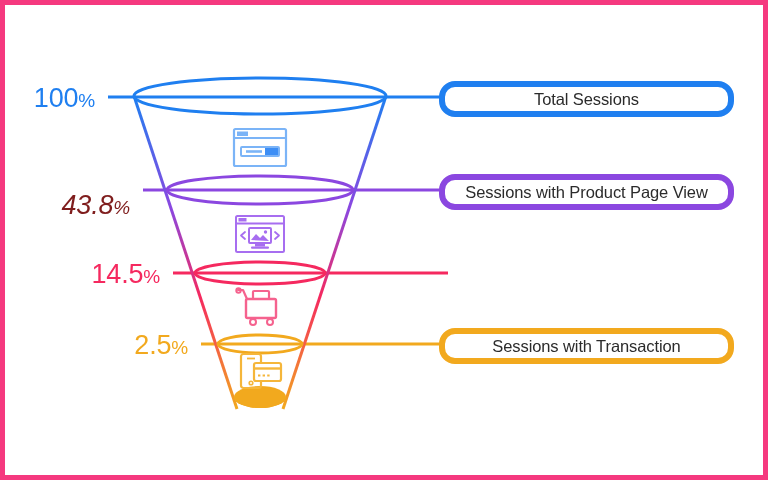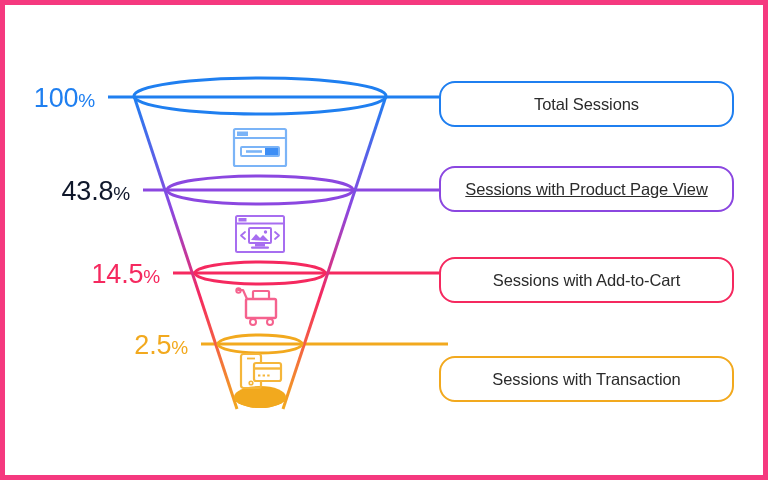--- a/index.html
+++ b/index.html
@@ -34,24 +34,24 @@
     text-align: right;
     letter-spacing: -0.2px;
     margin-left: 28px;
   }
   .pct-num { font-size: 27px; }
   .pct-sign { font-size: 19px; }
 
   .stage-pill {
     position: absolute;
     box-sizing: border-box;
-    height: 46px;
+    height: 36px;
     border-radius: 16px;
     background: #ffffff;
-    border: 2px solid #14b8a6;
+    border: 6px solid #14b8a6;
     display: flex;
     align-items: center;
     justify-content: center;
     font-size: 16.5px;
     color: #2b2b2b;
     font-family: "Liberation Sans", sans-serif;
     white-space: nowrap;
     letter-spacing: -0.1px;
   }
 </style>
@@ -133,36 +133,33 @@
       <circle cx="10" cy="29" r="1.8" fill="none" stroke="#f5b63a" stroke-width="1.6"></circle>
       <rect x="13" y="9" width="27" height="18" rx="2" fill="#ffffff" stroke="#f5b63a" stroke-width="2.2"></rect>
       <line x1="13" y1="14.5" x2="40" y2="14.5" stroke="#f5b63a" stroke-width="2.4"></line>
       <line x1="17" y1="21.5" x2="30" y2="21.5" stroke="#f5b63a" stroke-width="2" stroke-dasharray="2.4 2.2"></line>
     </g>
   </svg>
 
   <div class="pct-label" style="right:668px; top:78px; color:#1f7ff0;">
     <span class="pct-num">100</span><span class="pct-sign">%</span>
   </div>
-  <div class="pct-label" style="right:633px; top:171px; color:#0f172a;">
+  <div class="pct-label" style="right:633px; top:185px; color:#7f1d1d;font-style:italic;">
     <span class="pct-num">43.8</span><span class="pct-sign">%</span>
   </div>
   <div class="pct-label" style="right:603px; top:254px; color:#f5295f;text-align:center;">
     <span class="pct-num">14.5</span><span class="pct-sign">%</span>
   </div>
   <div class="pct-label" style="right:575px; top:325px; color:#f2a91e;">
     <span class="pct-num">2.5</span><span class="pct-sign">%</span>
   </div>
 
   <div class="stage-pill" style="left:434px; top:76px; width:295px; border-color:#1f7ff0;">
     <span>Total Sessions</span>
   </div>
-  <div class="stage-pill" style="left:434px; top:161px; width:295px; border-color:#8b47e0;text-decoration:underline;">
+  <div class="stage-pill" style="left:434px; top:169px; width:295px; border-color:#8b47e0;">
     <span>Sessions with Product Page View</span>
   </div>
-  <div class="stage-pill" style="left:434px; top:252px; width:295px; border-color:#f5295f;">
-    <span>Sessions with Add-to-Cart</span>
-  </div>
-  <div class="stage-pill" style="left:434px; top:323px; width:295px; border-color:#f2a91e;margin-top:28px;">
+  <div class="stage-pill" style="left:434px; top:323px; width:295px; border-color:#f2a91e;">
     <span>Sessions with Transaction</span>
   </div>
 
 </div>
 
 </body></html>

